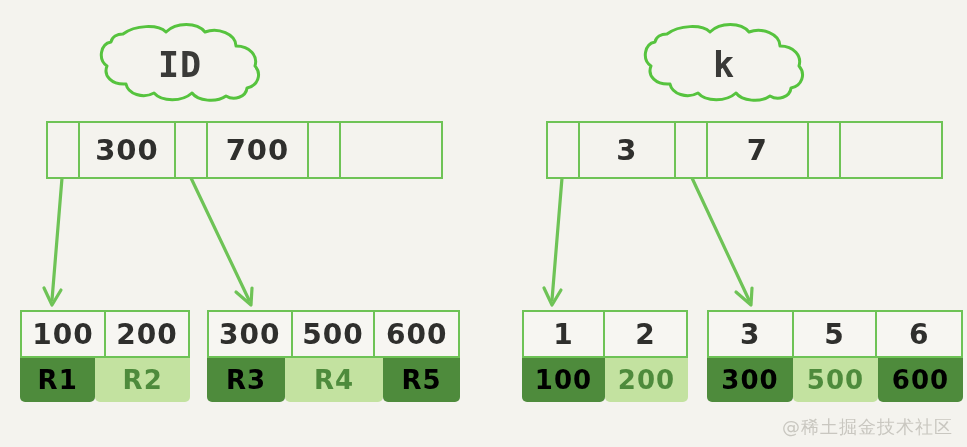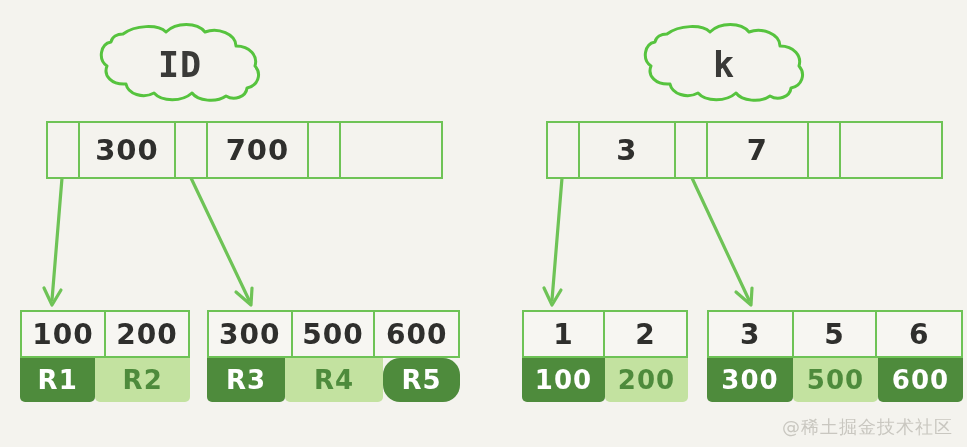--- a/index.html
+++ b/index.html
@@ -96,21 +96,21 @@
     align-items: center;
     justify-content: center;
     font-family: "DejaVu Sans", sans-serif;
     font-size: 26px;
     font-weight: 700;
     letter-spacing: 1px;
     border-radius: 0 0 5px 5px;
   }
   .leaf-val.dark {
     background: #4e8b3c;
-    color: #ffffff;
+    color: #000000;
     text-align: center;
   }
   .leaf-val.light {
     background: #c3e2a0;
     color: #4e8b3c;
   }
   .watermark {
     position: absolute;
     right: 14px;
     bottom: 8px;
@@ -193,21 +193,21 @@
 
   <div class="leaf-node" style="left:207px; top:310px; width:253px;">
     <div class="leaf-keys">
       <div class="leaf-key" style="width:85px;">300</div>
       <div class="leaf-key" style="width:84px;">500</div>
       <div class="leaf-key" style="width:84px;">600</div>
     </div>
     <div class="leaf-vals">
       <div class="leaf-val dark" style="width:85px;">R3</div>
       <div class="leaf-val light" style="width:107px;">R4</div>
-      <div class="leaf-val dark" style="width:84px;border-radius:17px;">R5</div>
+      <div class="leaf-val dark" style="width:84px;">R5</div>
     </div>
   </div>
 
   <div class="leaf-node" style="left:522px; top:310px; width:166px;">
     <div class="leaf-keys">
       <div class="leaf-key" style="width:83px;">1</div>
       <div class="leaf-key" style="width:83px;">2</div>
     </div>
     <div class="leaf-vals">
       <div class="leaf-val dark" style="width:83px;">100</div>

